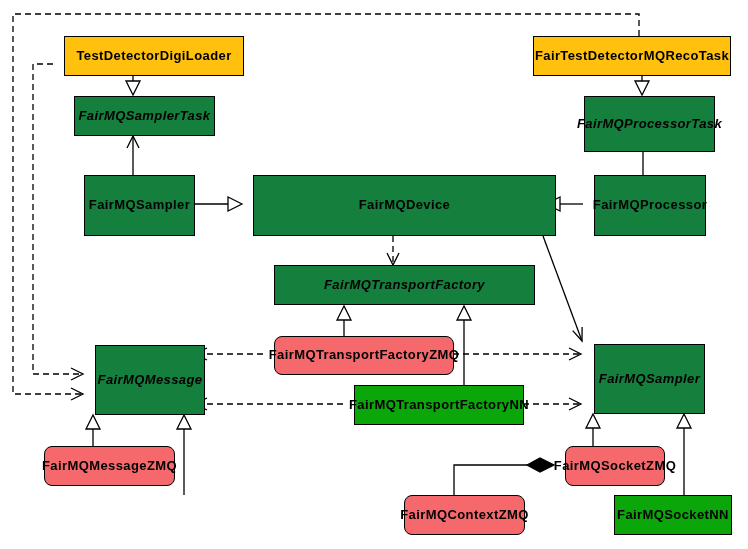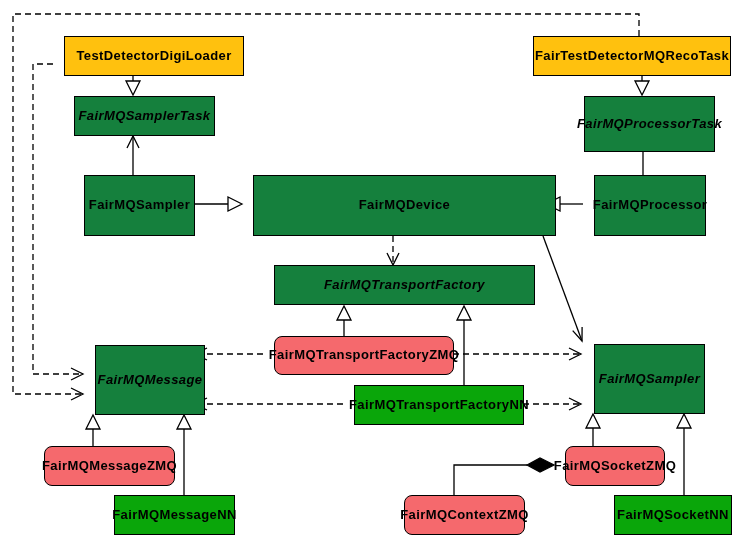--- a/index.html
+++ b/index.html
@@ -198,23 +198,20 @@
   </div>
 
   <div class="node cat-framework abstract" style="left:583px;top:344px;width:111px;height:70px;">
     <span>FairMQSampler</span>
   </div>
 
   <div class="node cat-zmq" style="left:33px;top:446px;width:131px;height:40px;">
     <span>FairMQMessageZMQ</span>
   </div>
 
-  <div class="node cat-nn" style="left:103px;top:495px;width:121px;height:40px;">
-    <span>FairMQMessageNN</span>
-  </div>
 
   <div class="node cat-zmq" style="left:554px;top:446px;width:100px;height:40px;">
     <span>FairMQSocketZMQ</span>
   </div>
 
   <div class="node cat-zmq" style="left:393px;top:495px;width:121px;height:40px;">
     <span>FairMQContextZMQ</span>
   </div>
 
   <div class="node cat-nn" style="left:603px;top:495px;width:118px;height:40px;">

